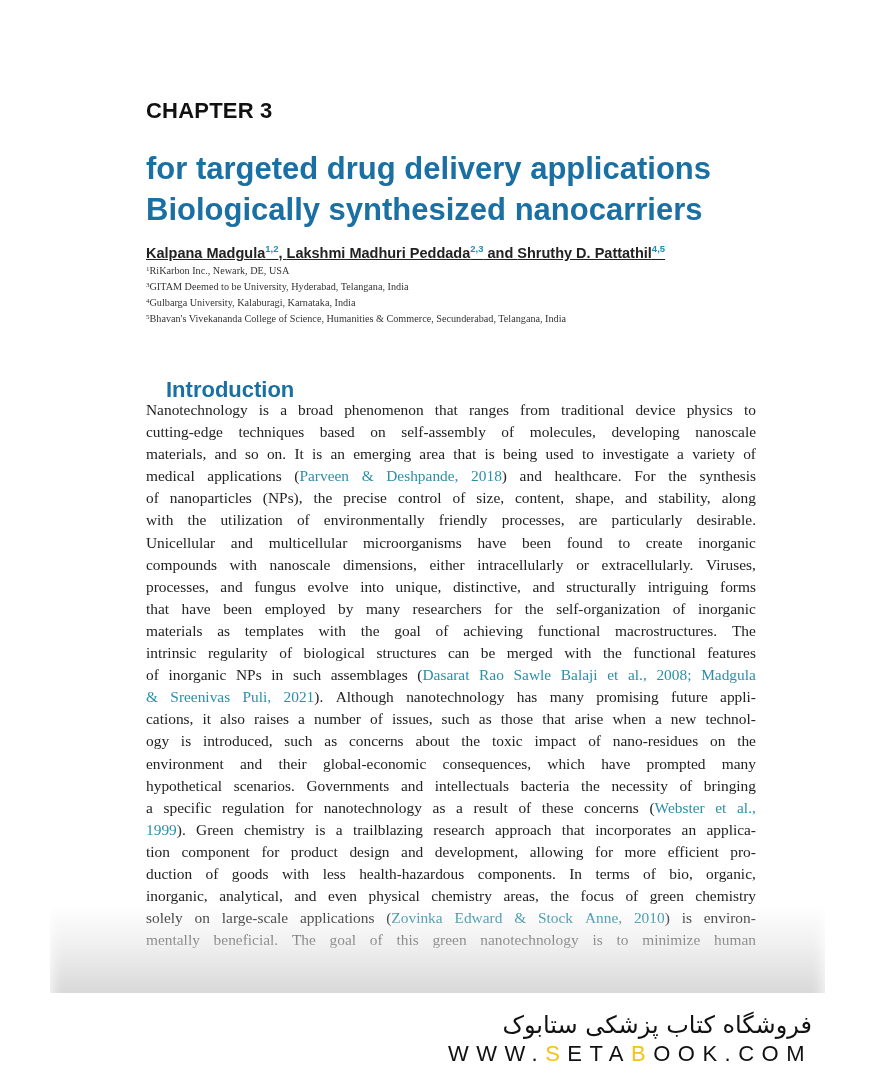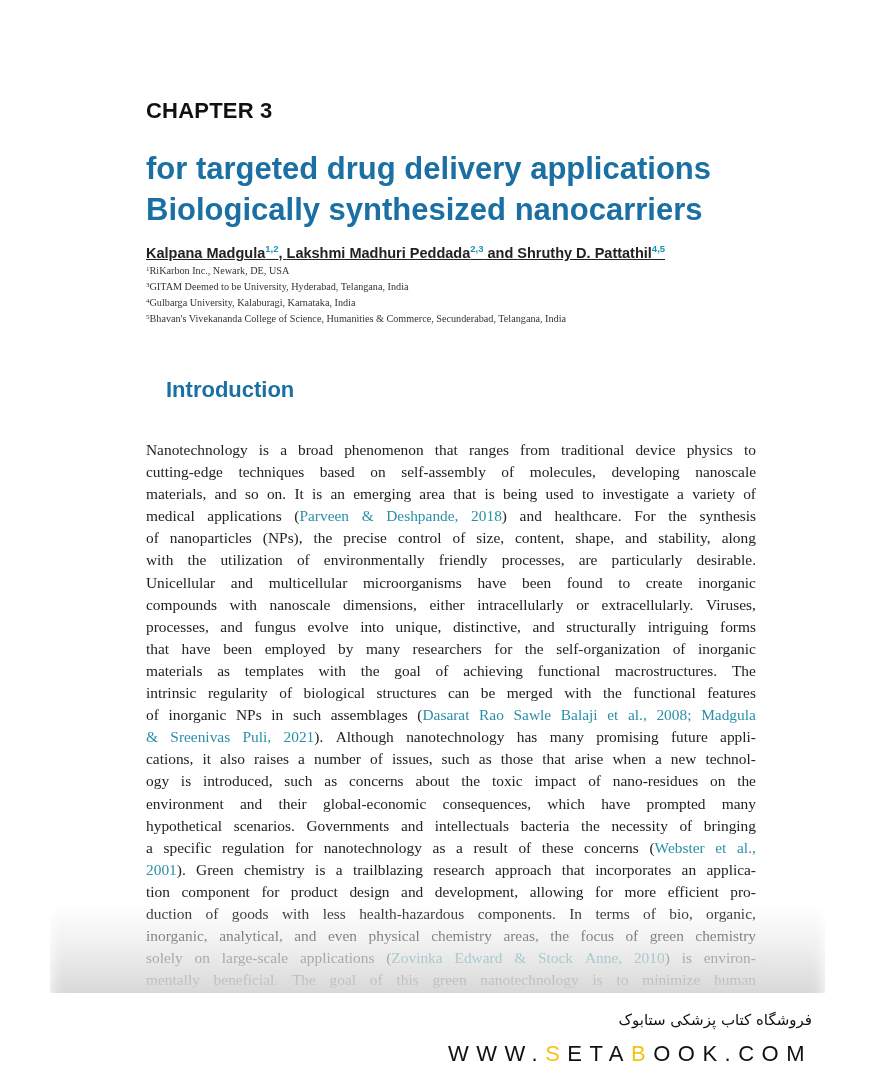--- a/index.html
+++ b/index.html
@@ -26,37 +26,37 @@
   }
   .authors sup { color: #1a8fb5; font-size: 9.5px; vertical-align: 6px; }
   .affiliations { position: absolute; left: 146px; top: 262px; font-size: 10.2px; line-height: 14px; color: #333; }
   .affiliations div { white-space: nowrap; }
   .affiliations sup { font-size: 7px; vertical-align: 3px; }
   .section-heading {
     position: absolute; left: 146px; top: 377px;
     font-family: "Liberation Sans", "DejaVu Sans", sans-serif;
     font-weight: bold; font-size: 22px; color: #1a6fa3; margin-left: 20px;
   }
-  .body-text { position: absolute; left: 146px; top: 439px; width: 610px; font-size: 15.4px; line-height: 22.1px; color: #222; }
+  .body-text { position: absolute; left: 146px; top: 399px; width: 610px; font-size: 15.4px; line-height: 22.1px; color: #222; }
   .body-text .line { display: flex; justify-content: space-between; white-space: nowrap; height: 22.1px; }
   .body-text .line span.w { display: inline-block; }
   .cite { color: #2b8fa8; }
   .fade-band {
     position: absolute; left: 50px; top: 905px; width: 775px; height: 88px;
     background: linear-gradient(to bottom, rgba(255,255,255,0) 0%, rgba(230,230,230,0.6) 45%, rgba(214,214,214,0.95) 100%);
     pointer-events: none;
     box-shadow: inset 14px 0 14px -12px rgba(255,255,255,0.9), inset -14px 0 14px -12px rgba(255,255,255,0.9);
   }
   .footer { position: absolute; left: 0; top: 993px; width: 876px; height: 87px; background: #fff; }
   .logo-wrap { position: absolute; left: 92px; top: 18px; width: 260px; height: 56px; }
   .logo-chevrons { position: absolute; left: 0; top: 4px; }
   .logo-text-fa { position: absolute; left: 8px; top: 44px; font-family: "DejaVu Sans", sans-serif; font-size: 10.5px; color: #999; direction: rtl; white-space: nowrap; }
   .logo-divider { position: absolute; left: 160px; top: 2px; width: 1px; height: 54px; background: #bbb; }
   .logo-mark { position: absolute; left: 172px; top: 4px; }
-  .store-fa { position: absolute; right: 64px; top: 18px; font-family: "DejaVu Sans", sans-serif; font-size: 15px; color: #111; direction: rtl; white-space: nowrap; }
+  .store-fa { position: absolute; right: 64px; top: 18px; font-family: "DejaVu Sans", sans-serif; font-size: 24px; color: #111; direction: rtl; white-space: nowrap; }
   .store-url { position: absolute; right: 64px; top: 48px; font-family: "Liberation Sans", "DejaVu Sans", sans-serif; font-size: 22px; letter-spacing: 7.5px; color: #111; white-space: nowrap; margin-left: 44px; }
   .store-url .accent { color: #f5c315; }
 </style>
 </head>
 <body>
 
 <div class="page">
 
   <div class="chapter-label">CHAPTER 3</div>
 
@@ -338,21 +338,21 @@
         <span class="w"><span>a</span></span>
         <span class="w"><span>result</span></span>
         <span class="w"><span>of</span></span>
         <span class="w"><span>these</span></span>
         <span class="w"><span>concerns</span></span>
         <span class="w"><span>(</span><span class="cite">Webster</span></span>
         <span class="w"><span class="cite">et</span></span>
         <span class="w"><span class="cite">al.,</span></span>
       </div>
       <div class="line">
-        <span class="w"><span class="cite">2001</span><span>).</span></span>
+        <span class="w"><span class="cite">1999</span><span>).</span></span>
         <span class="w"><span>Green</span></span>
         <span class="w"><span>chemistry</span></span>
         <span class="w"><span>is</span></span>
         <span class="w"><span>a</span></span>
         <span class="w"><span>trailblazing</span></span>
         <span class="w"><span>research</span></span>
         <span class="w"><span>approach</span></span>
         <span class="w"><span>that</span></span>
         <span class="w"><span>incorporates</span></span>
         <span class="w"><span>an</span></span>

